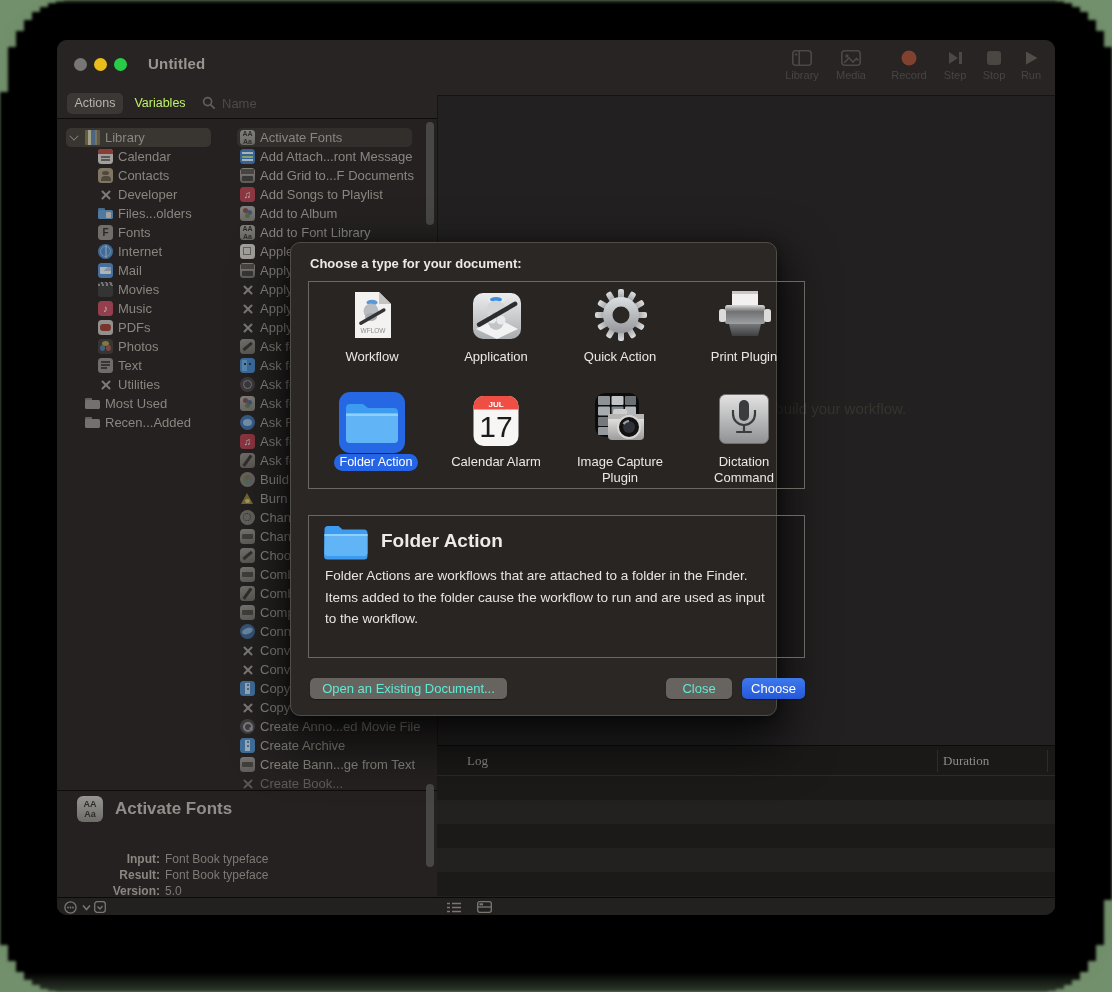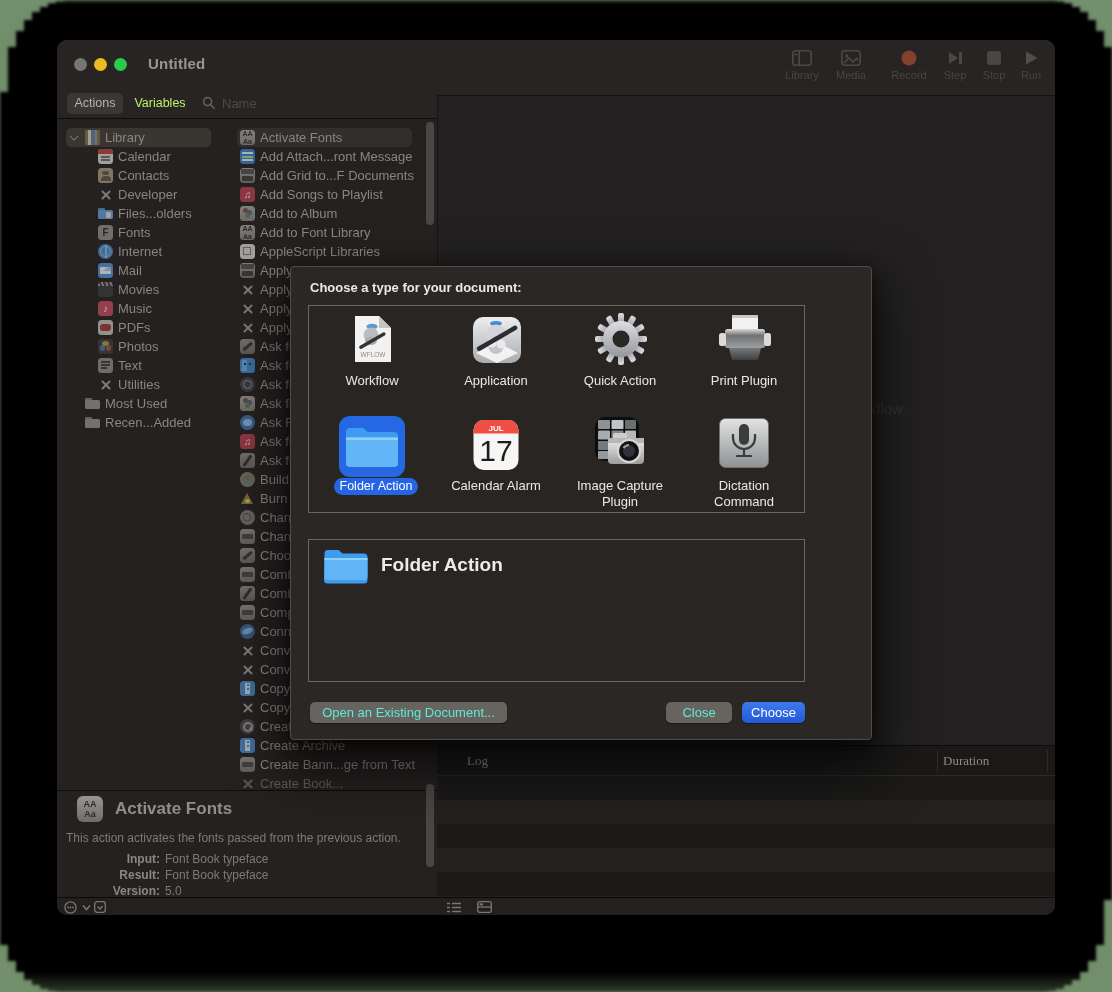--- a/index.html
+++ b/index.html
@@ -32,23 +32,23 @@
   
   .row { position:absolute; height:19px; line-height:19px; font-size:13px; color:#898680; white-space:nowrap; }
   .hl { position:absolute; border-radius:5px; }
   .mi { position:absolute; width:15px; height:15px; border-radius:3.5px; overflow:hidden; opacity:0.78; }
   .xic { position:absolute; width:15px; height:15px; opacity:0.85; }
   .xic:before, .xic:after { content:""; position:absolute; left:6.7px; top:1.5px; width:2px; height:12px; background:#8c8a86; border-radius:1px; }
   .xic:before { transform:rotate(45deg); }
   .xic:after { transform:rotate(-45deg); }
   .thumb { position:absolute; left:369px; width:8px; border-radius:4px; background:#484746; }
   
-  .dialog { position:absolute; left:233px; top:202px; width:582px; height:474px; background:#2b2724;
-    border:1px solid #504c47; border-radius:4px;
-    box-shadow:0 22px 50px 8px rgba(0,0,0,0.66), 0 3px 14px rgba(0,0,0,0.5);margin-top:24px; }
+  .dialog { position:absolute; left:233px; top:202px; width:487px; height:474px; background:#2b2724;
+    border:1px solid #504c47; border-radius:10px;
+    box-shadow:0 22px 50px 8px rgba(0,0,0,0.66), 0 3px 14px rgba(0,0,0,0.5); }
   .dlgHead { position:absolute; left:19px; top:13px; font-size:13px; font-weight:bold; color:#ebe9e6; }
   .gridbox { position:absolute; left:17px; top:38px; width:497px; height:208px; border:1px solid #6b6762; background:rgba(0,0,0,0.05); }
   .descbox { position:absolute; left:17px; top:272px; width:497px; height:143px; border:1px solid #6b6762; background:rgba(0,0,0,0.05); }
   .tileLbl { position:absolute; width:124px; text-align:center; font-size:13px; color:#eae8e5; line-height:16px; }
   .btn { position:absolute; top:435px; height:21px; border-radius:5px; background:#676460; color:#5eead4;
     font-size:13px; line-height:21px; text-align:center; box-shadow:0 0.5px 1px rgba(0,0,0,0.4); }
   .btnBlue { background:linear-gradient(#3e79ec, #2458d8); color:#fff; }
 </style>
 </head>
 <body>
@@ -337,21 +337,20 @@
       <span style="position:absolute; left:506px; top:7px;">Duration</span>
       <span style="position:absolute; left:500px; top:4px; width:1px; height:22px; background:#2e2c2b;"></span>
       <span style="position:absolute; left:610px; top:4px; width:1px; height:22px; background:#2e2c2b;"></span>
     </div>
     <div class="stripes"></div>
   </div>
 
   <div class="botleft" id="botleft">
     <div class="abs" style="left:20px; top:5px; width:26px; height:26px; border-radius:6px; background:linear-gradient(#979693,#6e6c69); color:#2f2d2b; font-size:9px; font-weight:bold; line-height:10px; text-align:center; padding-top:3px;">AA<br>Aa</div>
     <div class="abs" style="left:58px; top:8px; font-size:17px; font-weight:bold; color:#918e8a;">Activate Fonts</div>
-    <div class="abs" style="left:9px; top:40px; font-size:12px; color:#7d7a76;">This action activates the fonts passed from the previous action.</div>
     <div class="abs" style="left:0; top:61px; width:103px; text-align:right; font-size:12px; font-weight:bold; color:#8a8682;">Input:</div>
     <div class="abs" style="left:108px; top:61px; font-size:12px; color:#7d7a76;">Font Book typeface</div>
     <div class="abs" style="left:0; top:77px; width:103px; text-align:right; font-size:12px; font-weight:bold; color:#8a8682;">Result:</div>
     <div class="abs" style="left:108px; top:77px; font-size:12px; color:#7d7a76;">Font Book typeface</div>
     <div class="abs" style="left:0; top:93px; width:103px; text-align:right; font-size:12px; font-weight:bold; color:#8a8682;">Version:</div>
     <div class="abs" style="left:108px; top:93px; font-size:12px; color:#7d7a76;">5.0</div>
   </div>
 
   <div class="statusbar" id="statusbar">
     <svg class="abs" style="left:7px; top:2.5px;" width="15" height="13" viewBox="0 0 15 13">
@@ -519,18 +518,19 @@
     <div class="tileLbl" style="left:267px; top:211px;">Image Capture<br>Plugin</div>
     <div class="tileLbl" style="left:391px; top:211px;">Dictation<br>Command</div>
 
     <div class="descbox"></div>
     <svg class="abs" style="left:32px; top:280px;" width="46" height="38" viewBox="0 0 46 38">
       <path d="M1.5 6.5 a3.5 3.5 0 0 1 3.5 -3.5 h10.5 l4 3.5 h21.5 a3.5 3.5 0 0 1 3.5 3.5 v23 a3.5 3.5 0 0 1 -3.5 3.5 h-36.5 a3.5 3.5 0 0 1 -3.5 -3.5 z" fill="#3d9cef"></path>
       <path d="M1.5 11 h43 v18.5 a3.5 3.5 0 0 1 -3.5 3.5 h-36 a3.5 3.5 0 0 1 -3.5 -3.5 z" fill="#61b5f6"></path>
       <rect x="1.5" y="11" width="43" height="2" fill="#8fd0fa"></rect>
     </svg>
     <div class="abs" style="left:90px; top:287px; font-size:19px; font-weight:bold; color:#edebe8;">Folder Action</div>
+    <div class="abs" style="left:34px; top:322px; width:480px; font-size:13.5px; line-height:21.6px; color:#e7e5e2; white-space:nowrap;">Folder Actions are workflows that are attached to a folder in the Finder.<br>Items added to the folder cause the workflow to run and are used as input<br>to the workflow.</div>
 
     <div class="btn" style="left:19px; width:197px;">Open an Existing Document...</div>
     <div class="btn" style="left:375px; width:66px;">Close</div>
     <div class="btn btnBlue" style="left:451px; width:63px;">Choose</div>
   </div>
 </div>
 
 </body></html>

